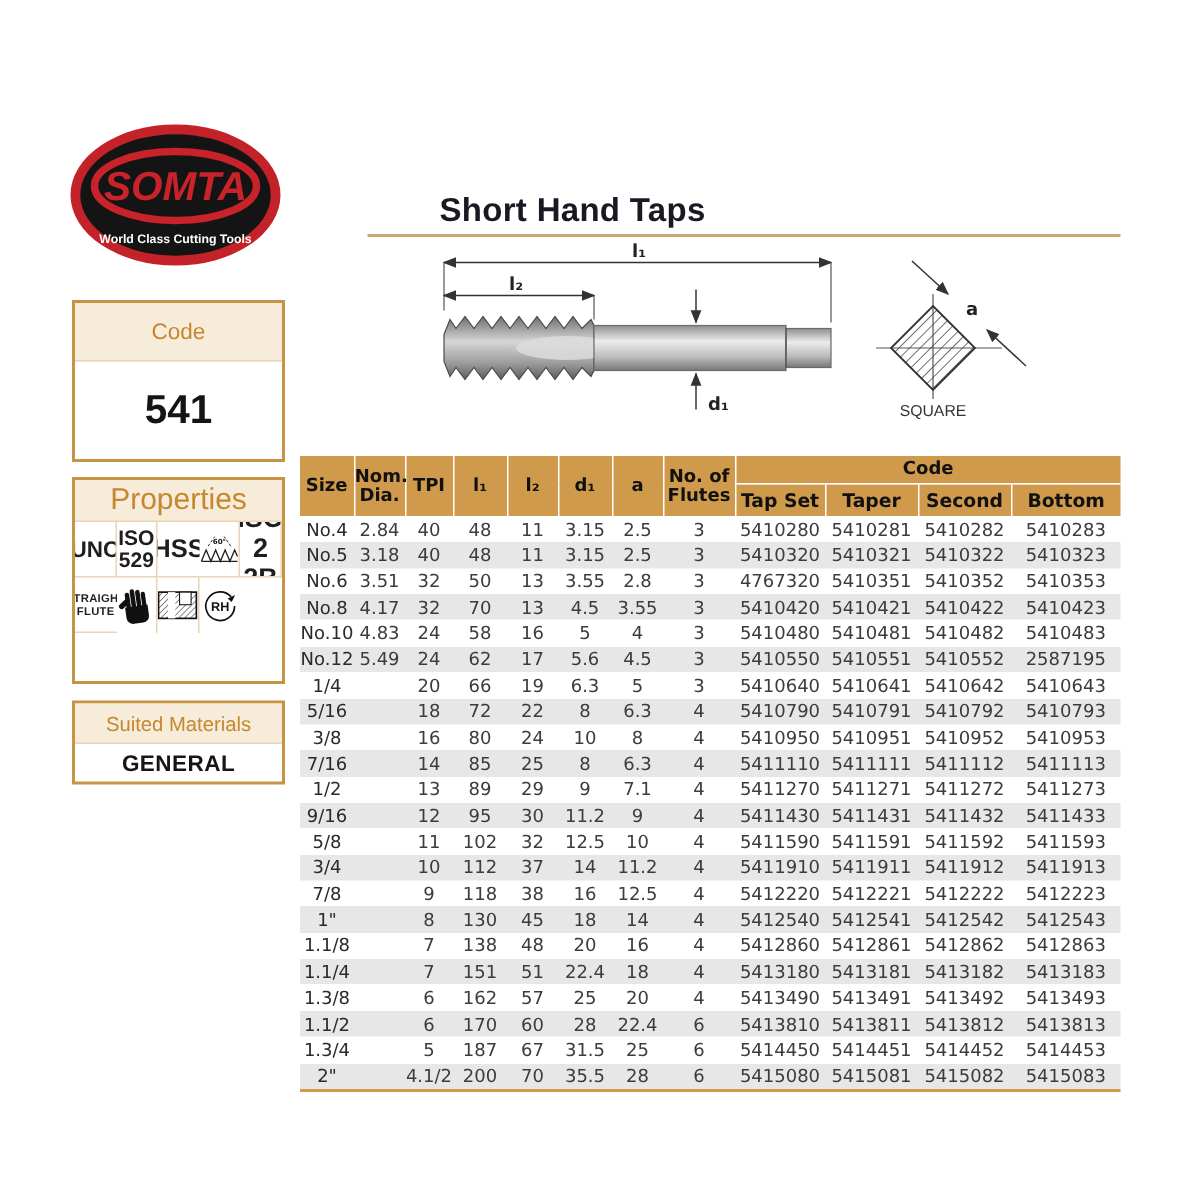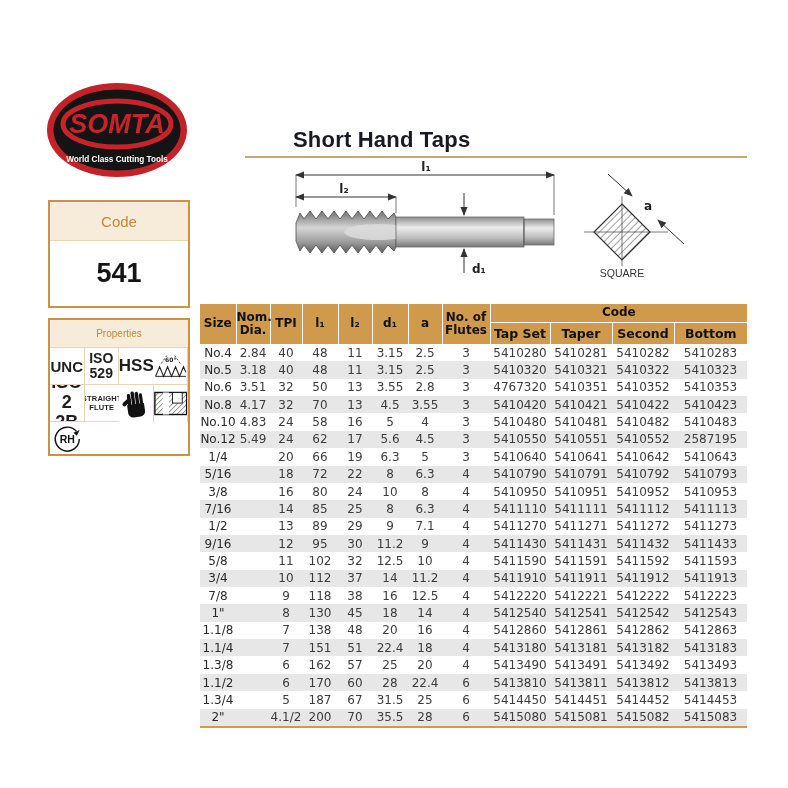--- a/index.html
+++ b/index.html
@@ -17,22 +17,22 @@
   
   .info-box{position:absolute;left:48px;width:142px;border:2px solid #c79445;background:#fff;
             box-sizing:border-box;text-align:center;}
   .info-box .hd{background:#f7ecd9;color:#c5872f;display:flex;align-items:center;justify-content:center;
                 border-bottom:1px solid #e6d6b4;}
   .code-box{top:200px;height:108px;}
   .code-box .hd{height:38px;font-size:15px;}
   .code-box .val{height:64px;display:flex;align-items:center;justify-content:center;
                  font-size:27px;font-weight:bold;color:#141414;}
   .props-box{top:318px;height:138px;}
-  .props-box .hd{height:27px;font-size:10px;}
-  .props-grid{display:grid;grid-template-columns:1fr 1fr 1fr 1fr;grid-template-rows:37px 37px 33px;}
+  .props-box .hd{height:27px;font-size:20px;}
+  .props-grid{display:grid;grid-template-columns:1fr 1fr 1fr 1fr 1fr;grid-template-rows:37px 37px 33px;}
   .props-grid .cell{display:flex;align-items:center;justify-content:center;text-align:center;
                     border-right:1px solid #e6d6b4;border-bottom:1px solid #e6d6b4;
                     font-weight:bold;color:#1e1e1e;overflow:hidden;}
   .props-grid .cell:nth-child(3n){border-right:none;}
   .props-grid .cell:nth-child(n+7){border-bottom:none;}
   .c-unc{font-size:15px;}
   .c-iso529{font-size:14px;line-height:1.05;padding:0 8px;}
   .c-hss{font-size:17px;}
   .c-iso2{font-size:18px;line-height:1.1;padding:0 10px;}
   .c-flute{font-size:7.5px;line-height:1.2;letter-spacing:.2px;padding:0 4px;}
@@ -183,20 +183,24 @@
       <div class="cell">
         <svg width="36" height="34" viewBox="0 0 36 34">
           <path d="M27.5,9 A12.5 12.5 0 1 0 30.5,17" fill="none" stroke="#111" stroke-width="1.5"></path>
           <path d="M24.5,10.5 L31,7.5 L28,13.5 z" fill="#111"></path>
           <text x="18" y="21.5" text-anchor="middle" font-size="11" font-weight="bold" fill="#111" font-family="Liberation Sans, sans-serif">RH</text>
         </svg>
       </div>
     </div>
   </div>
 
+  <div class="info-box mat-box">
+    <div class="hd">Suited Materials</div>
+    <div class="val">GENERAL</div>
+  </div>
 
   <table class="data-table">
     <colgroup>
       <col style="width:36px">
         <col style="width:34px">
         <col style="width:32px">
         <col style="width:36px">
       <col style="width:34px">
         <col style="width:36px">
         <col style="width:34px">

